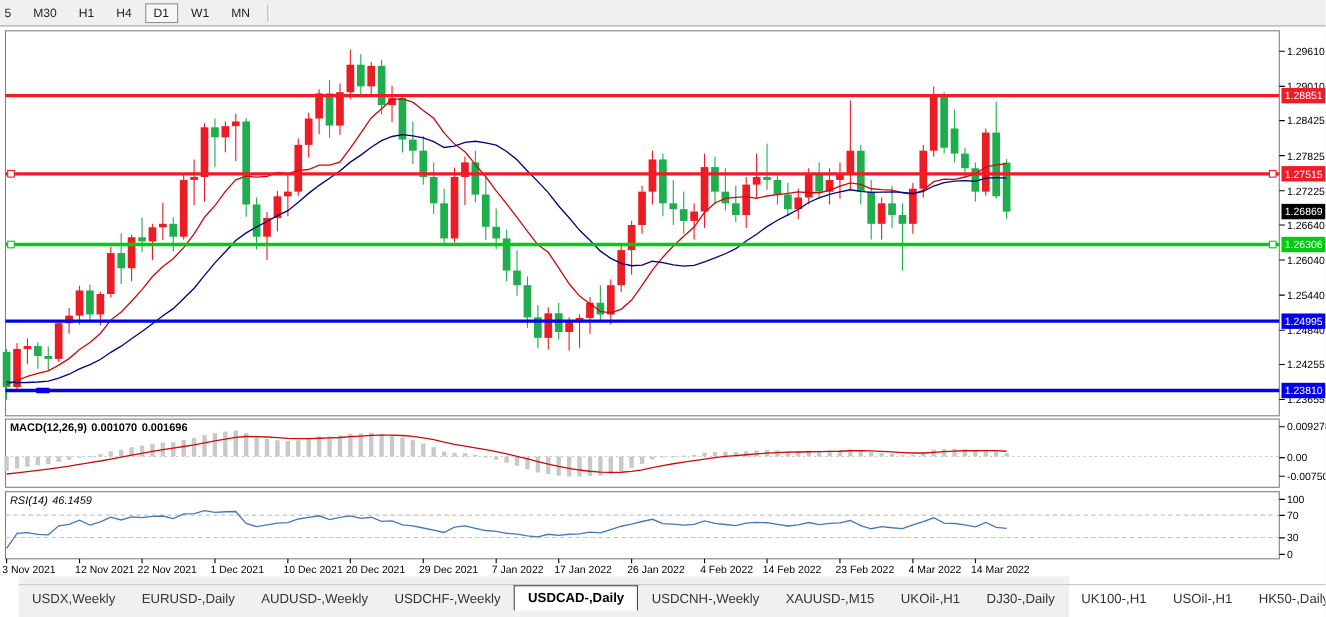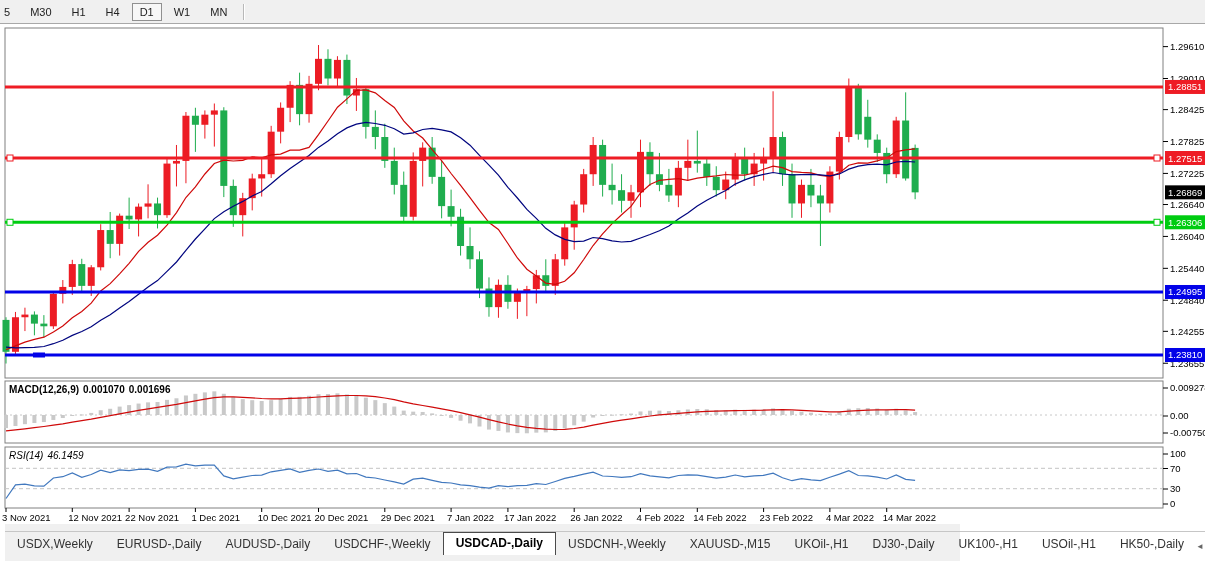--- a/index.html
+++ b/index.html
@@ -17,21 +17,21 @@
   
   .pane-label{position:absolute;z-index:2;font-size:10px;color:#000;white-space:nowrap;}
   #chart-title{left:8px;top:30px;}
   #chart-title .menu-arrow{font-size:8px;margin-right:5px;vertical-align:1px;}
   #chart-title .sym{margin-right:10px;}
   #macd-label{left:9px;top:384px;font-weight:bold;}
   #rsi-label{left:9px;top:450px;font-style:italic;}
   .pane-label span{margin-right:4px;}
 
   
-  #bottom{position:absolute;left:5px;top:524px;width:955px;height:37px;background:#f0f0f0;z-index:3;}
+  #bottom{position:absolute;left:17px;top:524px;width:955px;height:37px;background:#f0f0f0;z-index:3;}
   #tabbar{position:absolute;left:0;top:7px;width:1205px;height:23px;display:flex;align-items:flex-end;
           border-top:1px solid #c6c6c6;}
   .tab{font-size:12px;color:#333;padding:3px 12px 4px 12px;line-height:14px;white-space:nowrap;cursor:default;}
   .tab.active{background:#ffffff;border:1px solid #4a4a4a;border-bottom:none;font-weight:bold;color:#000;
               padding-bottom:5px;}
   .tabdiv{width:1px;height:13px;background:#aaaaaa;margin-bottom:4px;}
   #tab-arrows{margin-left:auto;margin-right:8px;margin-bottom:4px;font-size:8px;color:#666;letter-spacing:6px;white-space:nowrap;}
 
   svg text{font-family:"Liberation Sans","DejaVu Sans",sans-serif;}
 </style>
@@ -469,21 +469,21 @@
   <div id="rsi-label" class="pane-label">
     <span>RSI(14)</span><span>46.1459</span>
   </div>
 
   <div id="bottom">
     <div id="tabbar">
         <span class="tab">USDX,Weekly</span>
         <span class="tabdiv"></span>
         <span class="tab">EURUSD-,Daily</span>
         <span class="tabdiv"></span>
-        <span class="tab">AUDUSD-,Daily</span>
+        <span class="tab">AUDUSD-,Weekly</span>
         <span class="tabdiv"></span>
         <span class="tab">USDCHF-,Weekly</span>
         <span class="tab active">USDCAD-,Daily</span>
         <span class="tab">USDCNH-,Weekly</span>
         <span class="tabdiv"></span>
         <span class="tab">XAUUSD-,M15</span>
         <span class="tabdiv"></span>
         <span class="tab">UKOil-,H1</span>
         <span class="tabdiv"></span>
         <span class="tab">DJ30-,Daily</span>

